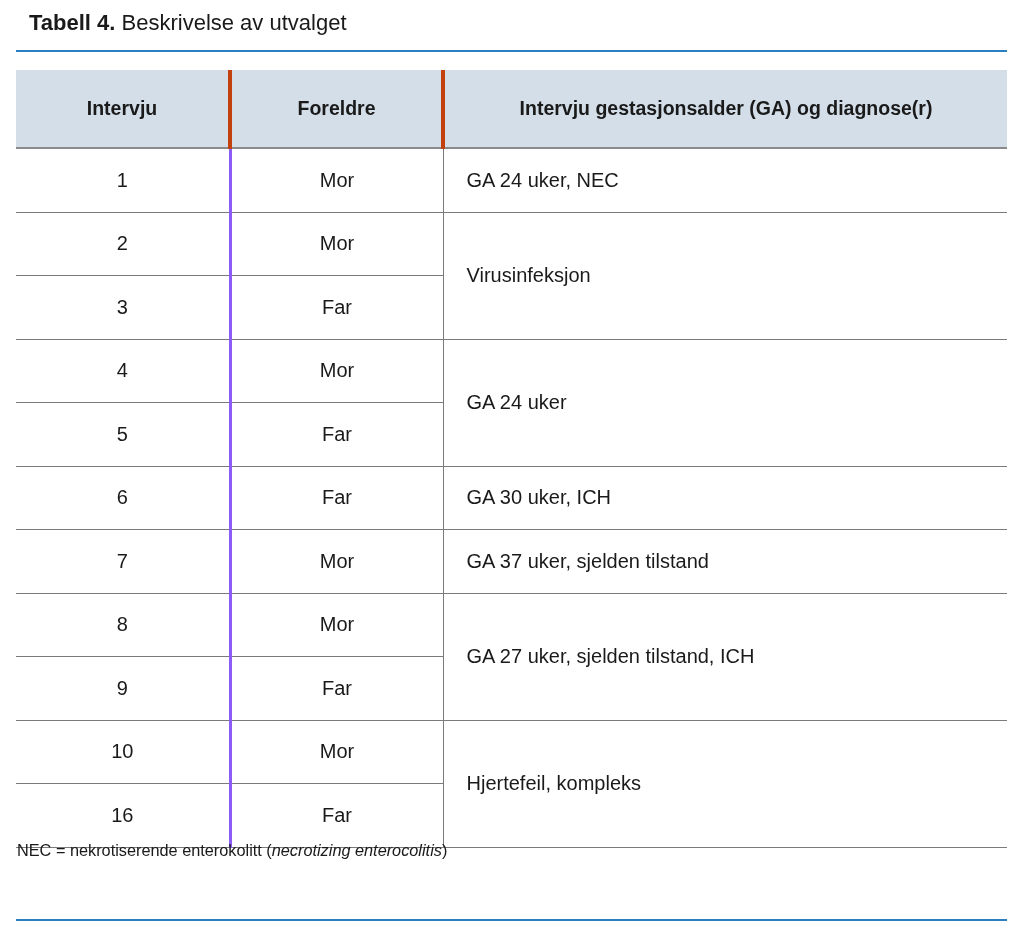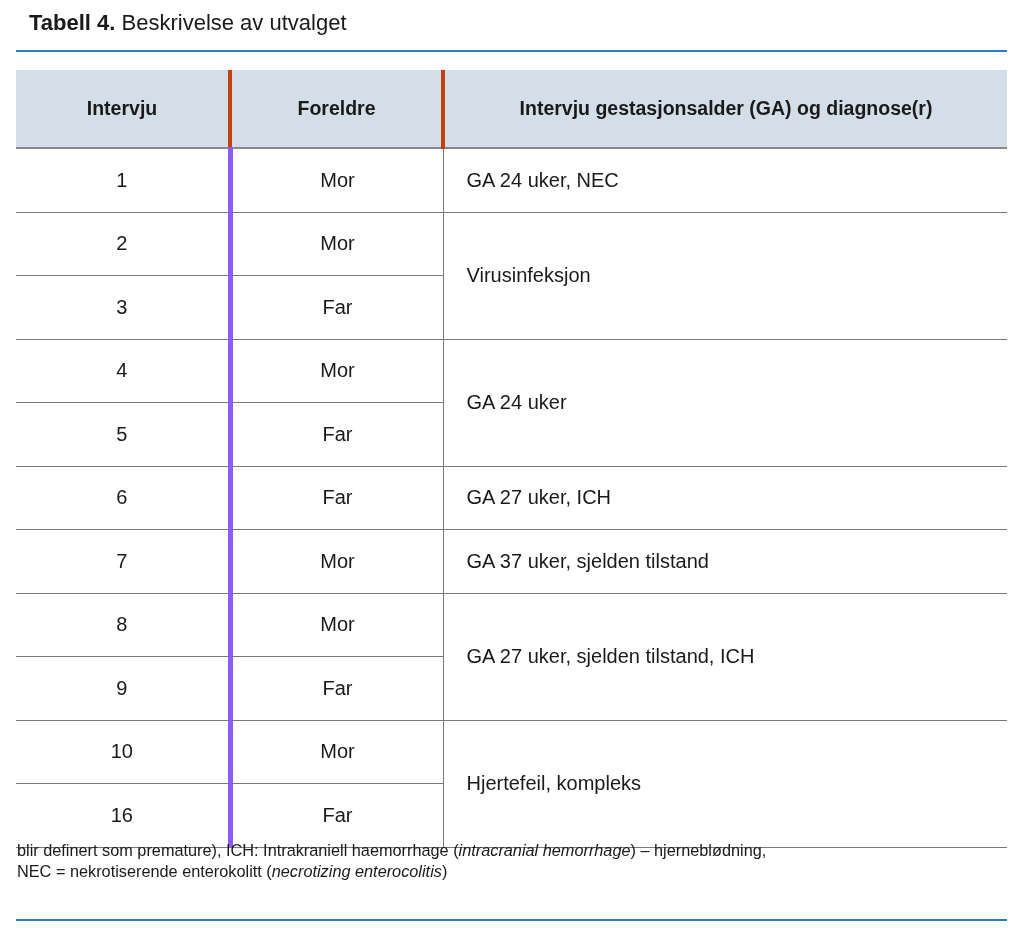--- a/index.html
+++ b/index.html
@@ -8,21 +8,21 @@
     .title b { font-weight: bold; margin-left: 12px; }
     .rule { position: absolute; left: 16px; width: 991px; height: 2px; background: #2a7fc0; }
     .rule.top { top: 50px; }
     .rule.bottom { top: 919px; }
     table { position: absolute; left: 16px; top: 70px; width: 991px; border-collapse: collapse; table-layout: fixed; font-size: 20px; }
     col.c1 { width: 214px; } col.c2 { width: 213px; } col.c3 { width: 564px; }
     thead th { background: #d3dee9; height: 59px; font-weight: bold; font-size: 19.5px; text-align: center; padding: 9px; border-bottom: 2px solid #8a8a8a; }
     thead th + th { border-left: 4px solid #c2410c; }
     tbody td { height: 62.5px; padding: 0; border-bottom: 1px solid #7a7a7a; }
     tbody td.n, tbody td.p { text-align: center; }
-    tbody td.p { border-left: 5px solid #8b5cf6; }
+    tbody td.p { border-left: 3px solid #8b5cf6; }
     tbody td.d { border-left: 1px solid #7a7a7a; text-align: left; padding-left: 23px; }
     .foot { position: absolute; left: 17px; top: 840px; width: 990px; font-size: 16.3px; line-height: 21px; }
     .foot i { font-style: italic; }
   </style>
 </head>
 <body>
 
 <div class="title">
   <b>Tabell 4.</b><span> Beskrivelse av utvalget</span>
 </div>
@@ -61,21 +61,21 @@
         <td class="p">Mor</td>
         <td class="d" rowspan="2">GA 24 uker</td>
       </tr>
       <tr>
         <td class="n">5</td>
         <td class="p">Far</td>
       </tr>
       <tr>
         <td class="n">6</td>
         <td class="p">Far</td>
-        <td class="d">GA 27 uker, ICH</td>
+        <td class="d">GA 30 uker, ICH</td>
       </tr>
       <tr>
         <td class="n">7</td>
         <td class="p">Mor</td>
         <td class="d">GA 37 uker, sjelden tilstand</td>
       </tr>
       <tr>
         <td class="n">8</td>
         <td class="p">Mor</td>
         <td class="d" rowspan="2">GA 27 uker, sjelden tilstand, ICH</td>
@@ -90,16 +90,15 @@
         <td class="d" rowspan="2">Hjertefeil, kompleks</td>
       </tr>
       <tr>
         <td class="n">16</td>
         <td class="p">Far</td>
       </tr>
     </tbody>
 </table>
 
 <div class="foot">
-  <div><span>blir definert som premature), ICH: Intrakraniell haemorrhage (</span><i>intracranial hemorrhage</i><span>) – hjerneblødning,</span></div>
   <div><span>NEC = nekrotiserende enterokolitt (</span><i>necrotizing enterocolitis</i><span>)</span></div>
 </div>
 <div class="rule bottom"></div>
 
 </body></html>

